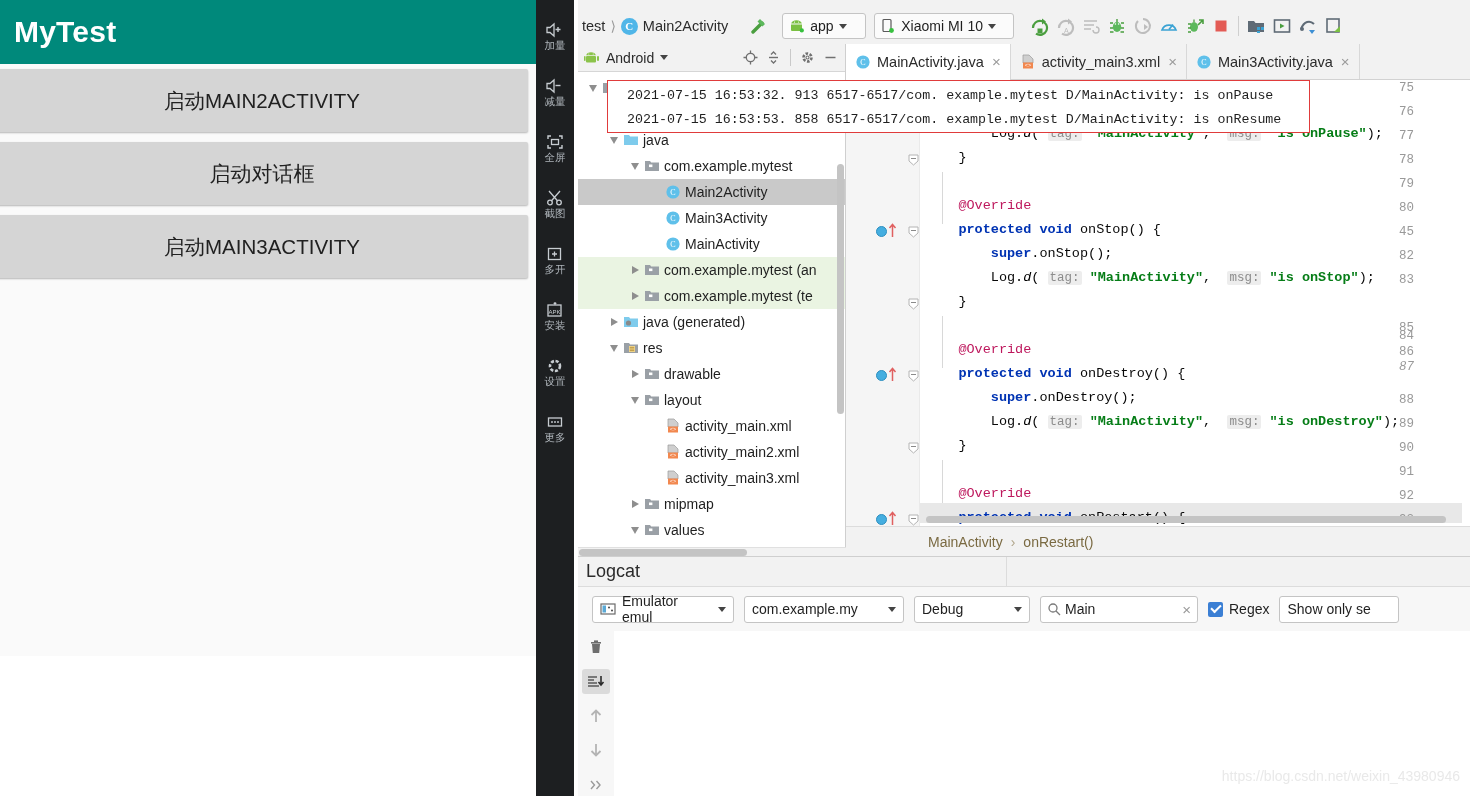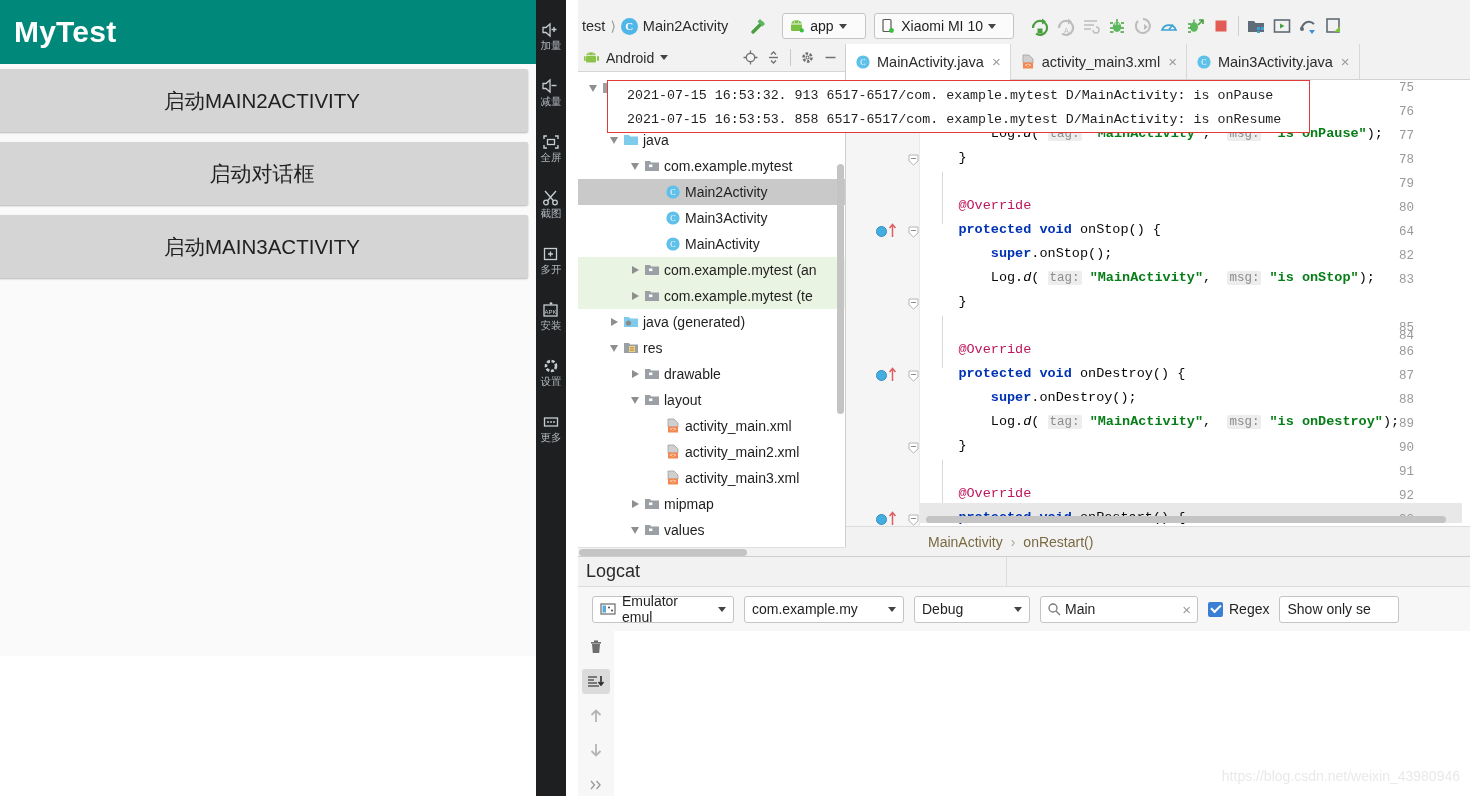--- a/index.html
+++ b/index.html
@@ -31,21 +31,21 @@
     box-shadow: 0 1px 2px rgba(0,0,0,.28);
     border-radius: 2px;
     display: flex; align-items: center; justify-content: center;
     font-size: 20.5px; color: #212121; font-weight: 500;
     margin-left: -4px; margin-right: 8px;
   }
   .emu-btn.b2 { font-size: 21px; }
 
   
   .emu-sidebar {
-    position: absolute; left: 536px; top: 0; width: 30px; height: 796px;
+    position: absolute; left: 536px; top: 0; width: 38px; height: 796px;
     background: #1d1f21;
     display: flex; flex-direction: column; align-items: center;
     padding-top: 8px;
   }
   .emu-tool {
     width: 42px; height: 56px; margin-bottom: 0px;
     display: flex; flex-direction: column; align-items: center;
     justify-content: center; gap: 1px;
     color: #c7ccd1;
   }
@@ -691,21 +691,21 @@
             <div class="ln" style="top: 73px;">78</div>
             <div class="fold" style="top: 74px;"><svg width="11" height="12" viewBox="0 0 11 12">
                 <path d="M1 1h9v6L5.5 11 1 7z" fill="#fff" stroke="#b4b4b4" stroke-width="1"></path>
                 <path d="M3 4.5h5" stroke="#8a8a8a" stroke-width="1"></path>
               </svg></div>
             <div class="codeline" style="top: 70px;"><span class="pl">    }</span></div>
             <div class="ln" style="top: 97px;">79</div>
             <div class="codeline" style="top: 94px;"></div>
             <div class="ln" style="top: 121px;">80</div>
             <div class="codeline" style="top: 118px;"><span class="ann">    @Override</span></div>
-            <div class="ln" style="top: 145px;">64</div>
+            <div class="ln" style="top: 145px;">45</div>
             <div class="bp" style="top: 146px;"></div>
             <div class="uparrow" style="top: 143px;"><svg width="9" height="15" viewBox="0 0 9 15">
                 <path d="M4.5 14V2M1.5 5L4.5 1.5 7.5 5" fill="none" stroke="#e06060" stroke-width="1.5"></path>
               </svg></div>
             <div class="fold" style="top: 146px;"><svg width="11" height="12" viewBox="0 0 11 12">
                 <path d="M1 1h9v6L5.5 11 1 7z" fill="#fff" stroke="#b4b4b4" stroke-width="1"></path>
                 <path d="M3 4.5h5" stroke="#8a8a8a" stroke-width="1"></path>
               </svg></div>
             <div class="codeline" style="top: 142px;"><span class="k">    protected void </span><span class="pl">onStop() {</span></div>
             <div class="ln" style="top: 169px;">82</div>
@@ -715,21 +715,21 @@
             <div class="ln" style="top: 217px; margin-top: 32px;">84</div>
             <div class="fold" style="top: 218px;"><svg width="11" height="12" viewBox="0 0 11 12">
                 <path d="M1 1h9v6L5.5 11 1 7z" fill="#fff" stroke="#b4b4b4" stroke-width="1"></path>
                 <path d="M3 4.5h5" stroke="#8a8a8a" stroke-width="1"></path>
               </svg></div>
             <div class="codeline" style="top: 214px;"><span class="pl">    }</span></div>
             <div class="ln" style="top: 241px;">85</div>
             <div class="codeline" style="top: 238px;"></div>
             <div class="ln" style="top: 265px;">86</div>
             <div class="codeline" style="top: 262px;"><span class="ann">    @Override</span></div>
-            <div class="ln" style="top: 289px;">87</div>
+            <div class="ln" style="top: 280px; font-style: italic;">87</div>
             <div class="bp" style="top: 290px;"></div>
             <div class="uparrow" style="top: 287px;"><svg width="9" height="15" viewBox="0 0 9 15">
                 <path d="M4.5 14V2M1.5 5L4.5 1.5 7.5 5" fill="none" stroke="#e06060" stroke-width="1.5"></path>
               </svg></div>
             <div class="fold" style="top: 290px;"><svg width="11" height="12" viewBox="0 0 11 12">
                 <path d="M1 1h9v6L5.5 11 1 7z" fill="#fff" stroke="#b4b4b4" stroke-width="1"></path>
                 <path d="M3 4.5h5" stroke="#8a8a8a" stroke-width="1"></path>
               </svg></div>
             <div class="codeline" style="top: 286px;"><span class="k">    protected void </span><span class="pl">onDestroy() {</span></div>
             <div class="ln" style="top: 313px;">88</div>

